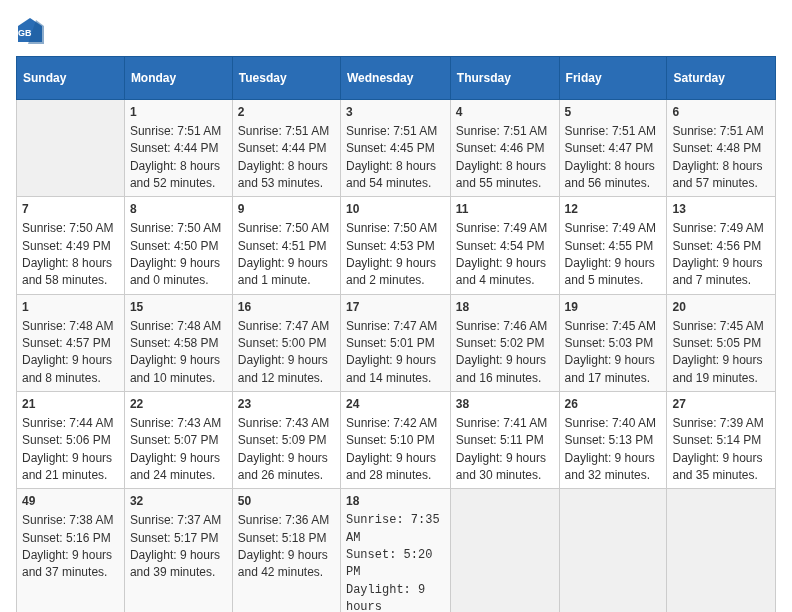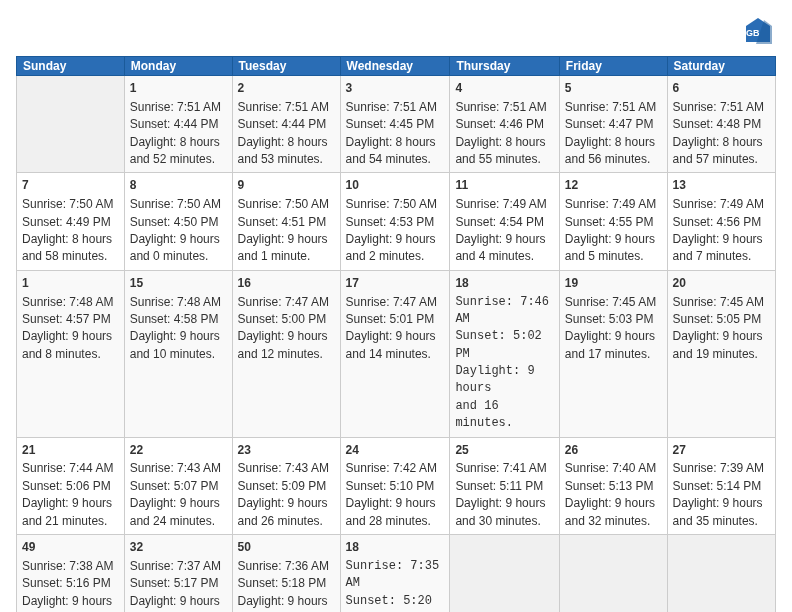--- a/index.html
+++ b/index.html
@@ -6,21 +6,21 @@
     body {
       font-family: Arial, sans-serif;
       background: #fff;
       width: 792px;
       min-height: 612px;
       padding: 16px;
     }
     .header-area {
       display: flex;
       align-items: flex-start;
-      justify-content: flex-end;
+      justify-content: flex-start;
       margin-bottom: 12px;
     }
     .logo {
       display: flex;
       align-items: center;
       gap: 4px;
     }
     .logo-text {
       font-size: 15px;
       font-weight: bold;
@@ -44,21 +44,21 @@
     }
     table {
       width: 100%;
       border-collapse: collapse;
       font-size: 11px;
     }
     thead tr th {
       background-color: #2a6db5;
       color: #fff;
       text-align: left;
-      padding: 2px 6px;
+      padding: 14px 6px;
       font-size: 12px;
       font-weight: bold;
       border: 1px solid #1a5a9a;
     }
     tbody tr td {
       border: 1px solid #ccc;
       vertical-align: top;
       padding: 4px 5px;
       width: 113px;
       min-height: 70px;
@@ -234,21 +234,21 @@
         </td>
         <td>
           <span class="day-num">17</span>
           <div class="day-info" style="white-space: pre-line;">Sunrise: 7:47 AM
 Sunset: 5:01 PM
 Daylight: 9 hours
 and 14 minutes.</div>
         </td>
         <td>
           <span class="day-num">18</span>
-          <div class="day-info" style="white-space: pre-line; font-family: Liberation Mono, monospace;">Sunrise: 7:46 AM
+          <div class="day-info" style="white-space: pre-line;">Sunrise: 7:46 AM
 Sunset: 5:02 PM
 Daylight: 9 hours
 and 16 minutes.</div>
         </td>
         <td>
           <span class="day-num">19</span>
           <div class="day-info" style="white-space: pre-line;">Sunrise: 7:45 AM
 Sunset: 5:03 PM
 Daylight: 9 hours
 and 17 minutes.</div>
@@ -284,21 +284,21 @@
 and 26 minutes.</div>
         </td>
         <td>
           <span class="day-num">24</span>
           <div class="day-info" style="white-space: pre-line;">Sunrise: 7:42 AM
 Sunset: 5:10 PM
 Daylight: 9 hours
 and 28 minutes.</div>
         </td>
         <td>
-          <span class="day-num">25</span>
+          <span class="day-num">38</span>
           <div class="day-info" style="white-space: pre-line;">Sunrise: 7:41 AM
 Sunset: 5:11 PM
 Daylight: 9 hours
 and 30 minutes.</div>
         </td>
         <td>
           <span class="day-num">26</span>
           <div class="day-info" style="white-space: pre-line;">Sunrise: 7:40 AM
 Sunset: 5:13 PM
 Daylight: 9 hours

